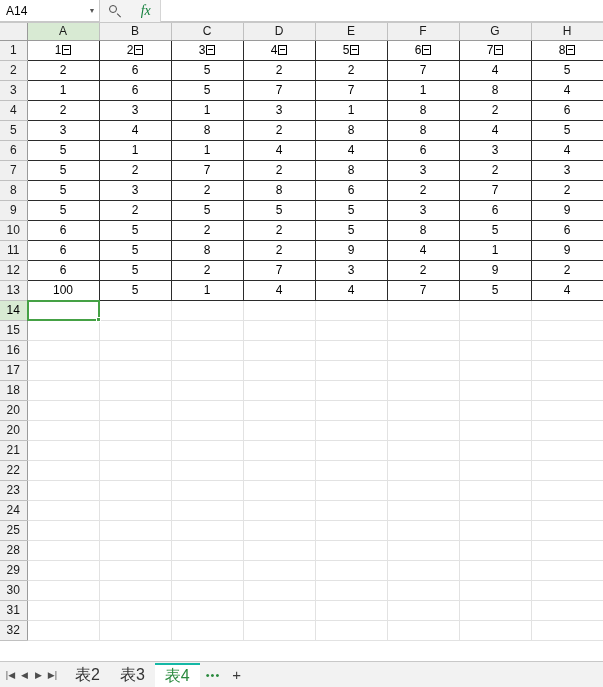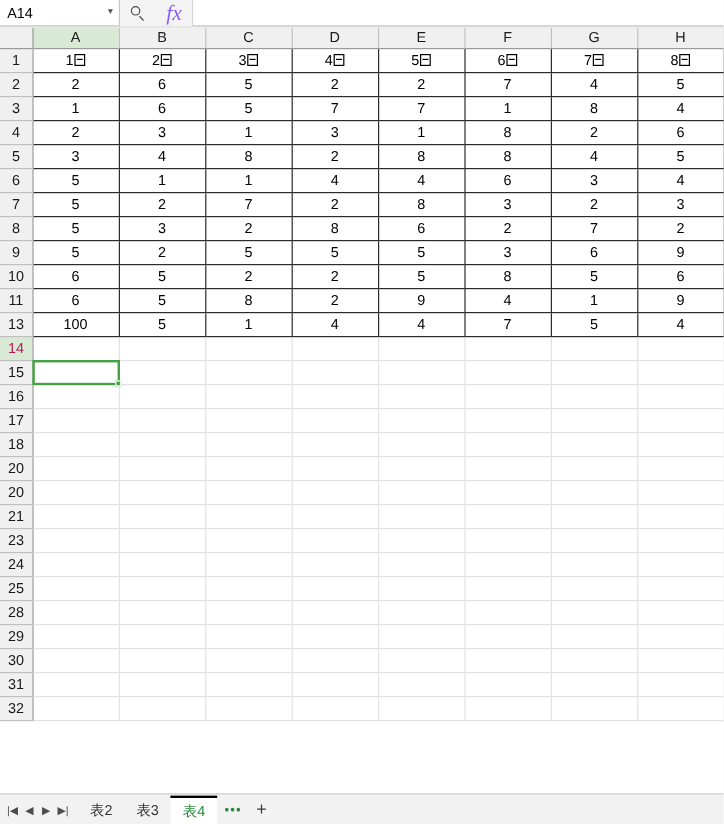--- a/index.html
+++ b/index.html
@@ -80,22 +80,22 @@
     position: absolute;
     left: 7.5px; top: 8px;
     width: 5px; height: 1.4px;
     background: #4a4a4a;
     transform: rotate(45deg);
     transform-origin: left center;
   }
   .fx-label {
     font-family: "Liberation Serif", serif;
     font-style: italic;
-    font-size: 18px;
-    color: #8b5cf6;
+    font-size: 14px;
+    color: #15803d;
   }
   .formula-input {
     flex: 1;
     background: #ffffff;
     border-bottom: 1px solid #c8c8c8;
     box-sizing: border-box;
     padding-left: 5px;
     line-height: 21px;
     font-size: 12px;
     color: #000;
@@ -141,21 +141,21 @@
     background: #f0f0f0;
     border-right: 1px solid #9a9a9a;
     border-bottom: 1px solid #c0c0c0;
     text-align: center;
     font-size: 12px;
     color: #1a1a1a;
     line-height: 19px;
   }
   .rowhead.sel {
     background: #d8ead3;
-    color: #be185d;
+    color: #000000;
     margin-left: 30px;
   }
   .colhead.sel {
     background: #d8ead3;
   }
   td.cell {
     height: 20px;
     border-right: 1px solid #e2e2e2;
     border-bottom: 1px solid #e2e2e2;
     text-align: center;
@@ -230,28 +230,28 @@
     width: 13px;
     text-align: center;
     font-size: 9px;
     color: #4d4d4d;
     line-height: 20px;
   }
   .tab {
     padding: 0 10px;
     height: 24px;
     line-height: 24px;
-    font-size: 12px;
+    font-size: 16px;
     color: #333;
     background: #f2f2f2;
   }
   .tab.active {
     color: #2a8a3e;
     background: #ffffff;
-    border-top: 2px solid #000000;
+    border-top: 2px solid #14b8a6;
     box-sizing: border-box;
     line-height: 22px;
   }
   .tab-dots {
     color: #2a8a3e;
     letter-spacing: 1px;
     font-size: 11px;
     padding: 0 6px;
   }
   .tab-plus {
@@ -423,20 +423,31 @@
             <td class="cell bordered bordered-left">6</td>
             <td class="cell bordered">5</td>
             <td class="cell bordered">8</td>
             <td class="cell bordered">2</td>
             <td class="cell bordered">9</td>
             <td class="cell bordered">4</td>
             <td class="cell bordered">1</td>
             <td class="cell bordered">9</td>
           </tr>
           <tr>
+            <td class="rowhead">12</td>
+            <td class="cell bordered bordered-left">6</td>
+            <td class="cell bordered">5</td>
+            <td class="cell bordered">2</td>
+            <td class="cell bordered">7</td>
+            <td class="cell bordered">3</td>
+            <td class="cell bordered">2</td>
+            <td class="cell bordered">9</td>
+            <td class="cell bordered">2</td>
+          </tr>
+          <tr>
             <td class="rowhead">13</td>
             <td class="cell bordered bordered-left">100</td>
             <td class="cell bordered">5</td>
             <td class="cell bordered">1</td>
             <td class="cell bordered">4</td>
             <td class="cell bordered">4</td>
             <td class="cell bordered">7</td>
             <td class="cell bordered">5</td>
             <td class="cell bordered">4</td>
           </tr>
@@ -512,20 +523,31 @@
             <td class="cell"></td>
             <td class="cell"></td>
             <td class="cell"></td>
             <td class="cell"></td>
             <td class="cell"></td>
             <td class="cell"></td>
             <td class="cell"></td>
           </tr>
           <tr>
             <td class="rowhead">21</td>
+            <td class="cell"></td>
+            <td class="cell"></td>
+            <td class="cell"></td>
+            <td class="cell"></td>
+            <td class="cell"></td>
+            <td class="cell"></td>
+            <td class="cell"></td>
+            <td class="cell"></td>
+          </tr>
+          <tr>
+            <td class="rowhead">22</td>
             <td class="cell"></td>
             <td class="cell"></td>
             <td class="cell"></td>
             <td class="cell"></td>
             <td class="cell"></td>
             <td class="cell"></td>
             <td class="cell"></td>
             <td class="cell"></td>
           </tr>
           <tr>

